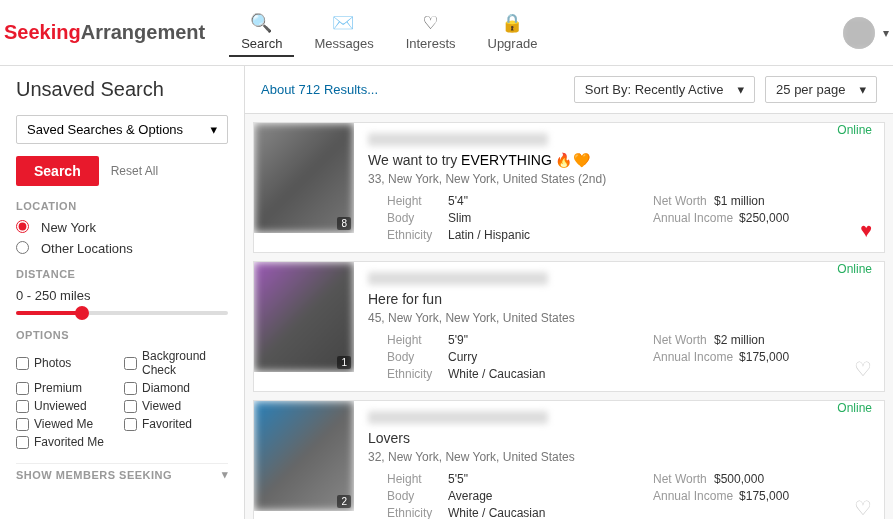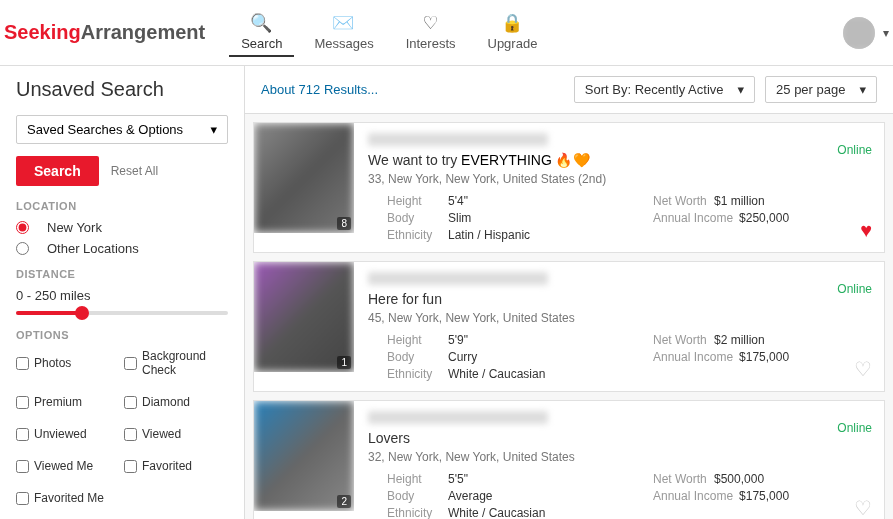--- a/index.html
+++ b/index.html
@@ -120,22 +120,22 @@
     .section-label {
       font-size: 11px;
       font-weight: bold;
       color: #999;
       letter-spacing: 0.5px;
       text-transform: uppercase;
       margin: 12px 0 8px 0;
     }
     .radio-item {
       display: flex;
-      align-items: center;
-      gap: 18px;
+      align-items: flex-start;
+      gap: 12px;
       margin-bottom: 6px;
       font-size: 13px;
       cursor: pointer;
     }
     .radio-item input[type="radio"] { accent-color: #e8192c; cursor: pointer; }
     .distance-label { font-size: 13px; margin-bottom: 8px; }
     .slider-container { margin-bottom: 14px; }
     .slider-track {
       width: 100%;
       height: 4px;
@@ -159,21 +159,21 @@
       left: 28%;
       width: 14px;
       height: 14px;
       background: #e8192c;
       border-radius: 50%;
       cursor: pointer;
     }
     .options-grid {
       display: grid;
       grid-template-columns: 1fr 1fr;
-      gap: 18px 4px;
+      gap: 4px 4px;
       margin-bottom: 14px;
     }
     .checkbox-item {
       display: flex;
       align-items: center;
       gap: 5px;
       font-size: 12px;
       cursor: pointer;
     }
     .checkbox-item input[type="checkbox"] { accent-color: #e8192c; cursor: pointer; }
@@ -303,21 +303,21 @@
     .detail-row {
       display: flex;
       gap: 6px;
       font-size: 12px;
       margin-left: 19px;
     }
     .detail-label { color: #999; min-width: 55px; }
     .detail-value { color: #333; }
     .card-status {
       position: absolute;
-      top: 20px;
+      top: 0;
       right: 12px;
       font-size: 12px;
       color: #27ae60;
     }
     .card-heart {
       position: absolute;
       bottom: 10px;
       right: 12px;
       font-size: 20px;
       cursor: pointer;

